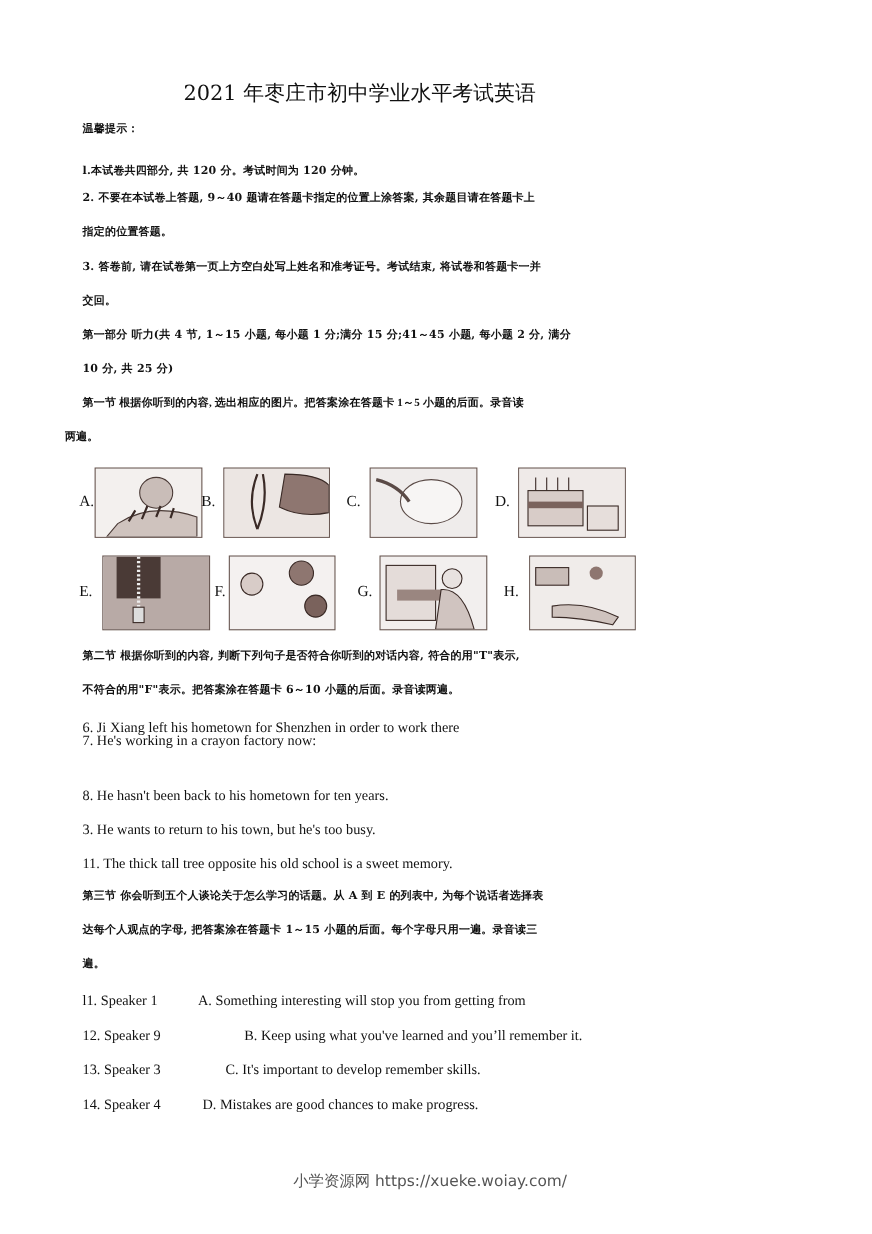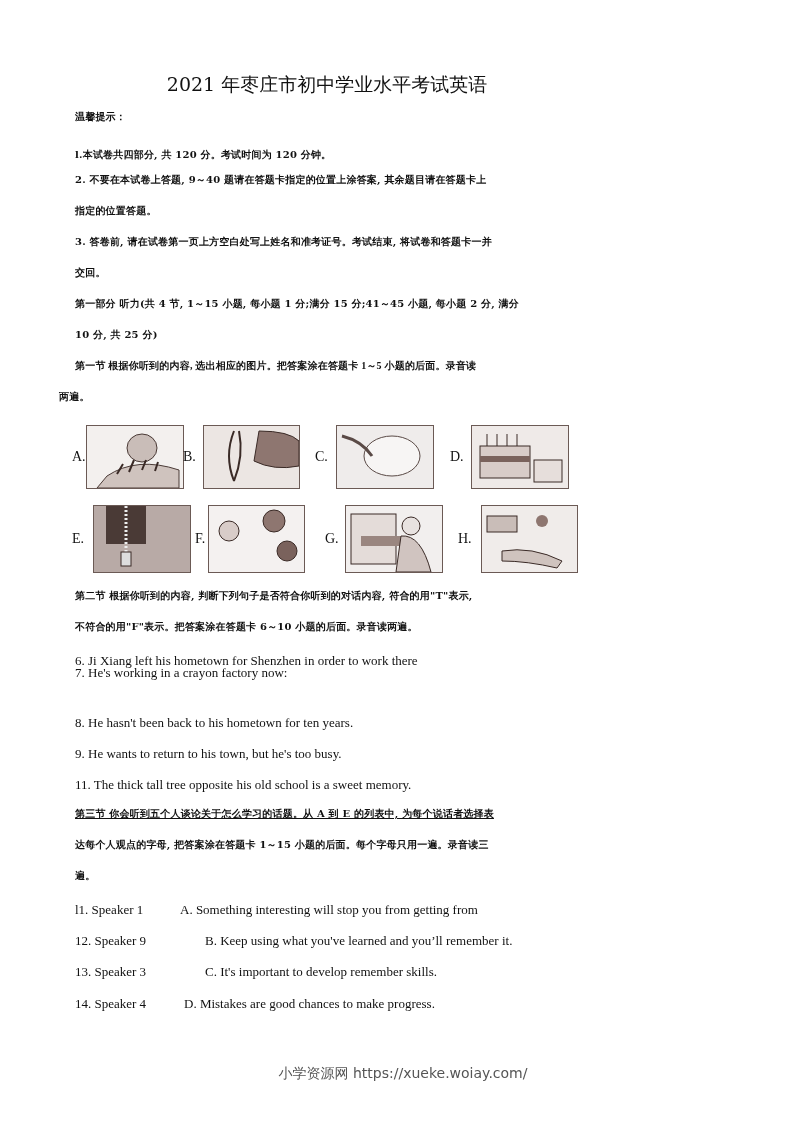--- a/index.html
+++ b/index.html
@@ -5,21 +5,21 @@
   html, body { margin: 0; padding: 0; background: #ffffff; }
   body { width: 793px; height: 1122px; position: relative; overflow: hidden;
          font-family: "DejaVu Serif", "Liberation Serif", serif; color: #111; }
   .abs { position: absolute; white-space: nowrap; }
   .title { left: 0; width: 654px; top: 72px; text-align: center; font-size: 19px; font-weight: normal; }
   .bold { font-weight: bold; font-size: 10px; letter-spacing: 0.2px; }
   .en { font-family: Liberation Serif, serif; font-size: 13px; }
   .label { font-family: "Liberation Serif", serif; font-size: 14px; }
   .pic { position: absolute; border: 1px solid #6b5a55; background: #eeeae8; overflow: hidden; }
   .pic svg { width: 100%; height: 100%; display: block; }
-  .footer { left: 0; width: 782px; top: 1065px; text-align: center; font-family: "DejaVu Sans", sans-serif; font-size: 14px; color: #555; padding-left: 12px; }
+  .footer { left: 0; width: 782px; top: 1065px; text-align: center; font-family: "DejaVu Sans", sans-serif; font-size: 14px; color: #555; }
 </style>
 </head>
 <body>
 
 <div class="abs title">2021 年枣庄市初中学业水平考试英语</div>
 
 <div class="abs bold" style="left:75px; top:110px;">温馨提示：</div>
 <div class="abs bold" style="left:75px; top:148px;text-align:center;">l.本试卷共四部分, 共  120  分。考试时间为  120 分钟。</div>
 <div class="abs bold" style="left:75px; top:173px;">2.  不要在本试卷上答题, 9～40  题请在答题卡指定的位置上涂答案, 其余题目请在答题卡上</div>
 <div class="abs bold" style="left:75px; top:204px;">指定的位置答题。</div>
@@ -105,29 +105,29 @@
     <path d="M20 45 Q50 40 80 55 L75 62 Q45 55 20 55 Z" fill="#cfc3be" stroke="#3a2a26"></path>
     </svg>
 </div>
 
 <div class="abs bold" style="left:75px; top:589px;">第二节  根据你听到的内容, 判断下列句子是否符合你听到的对话内容, 符合的用"T"表示,</div>
 <div class="abs bold" style="left:75px; top:620px;">不符合的用"F"表示。把答案涂在答题卡  6～10  小题的后面。录音读两遍。</div>
 
 <div class="abs en" style="left:75px; top:653px;">6. Ji Xiang left his hometown for Shenzhen in order to work there</div>
 <div class="abs en" style="left:75px; top:665px;">7. He's working in a crayon factory now:</div>
 <div class="abs en" style="left:75px; top:715px;">8. He hasn't been back to his hometown for ten years.</div>
-<div class="abs en" style="left:75px; top:746px;">9. He wants to return to his town, but he's too busy.</div>
+<div class="abs en" style="left:75px; top:746px;">3. He wants to return to his town, but he's too busy.</div>
 <div class="abs en" style="left:75px; top:777px;">11. The thick tall tree opposite his old school is a sweet memory.</div>
 
-<div class="abs bold" style="left:75px; top:807px;text-decoration:underline;">第三节  你会听到五个人谈论关于怎么学习的话题。从 A 到 E 的列表中, 为每个说话者选择表</div>
+<div class="abs bold" style="left:75px; top:807px;">第三节  你会听到五个人谈论关于怎么学习的话题。从 A 到 E 的列表中, 为每个说话者选择表</div>
 <div class="abs bold" style="left:75px; top:838px;">达每个人观点的字母, 把答案涂在答题卡  1～15  小题的后面。每个字母只用一遍。录音读三</div>
 <div class="abs bold" style="left:75px; top:869px;">遍。</div>
 
 <div class="abs en" style="left:75px; top:902px;">l1. Speaker 1</div>
 <div class="abs en" style="left:180px; top:902px;">A. Something interesting will stop you from getting from</div>
 <div class="abs en" style="left:75px; top:933px;">12. Speaker 9</div>
-<div class="abs en" style="left:205px; top:933px;">B. Keep using what you've learned and you’ll remember it.</div>
+<div class="abs en" style="left:222px; top:933px;">B. Keep using what you've learned and you’ll remember it.</div>
 <div class="abs en" style="left:75px; top:964px;">13. Speaker 3</div>
 <div class="abs en" style="left:205px; top:964px;">C. It's important to develop remember skills.</div>
 <div class="abs en" style="left:75px; top:996px;">14. Speaker 4</div>
 <div class="abs en" style="left:184px; top:996px;">D. Mistakes are good chances to make progress.</div>
 
 <div class="abs footer">小学资源网 https://xueke.woiay.com/</div>
 
 </body></html>

